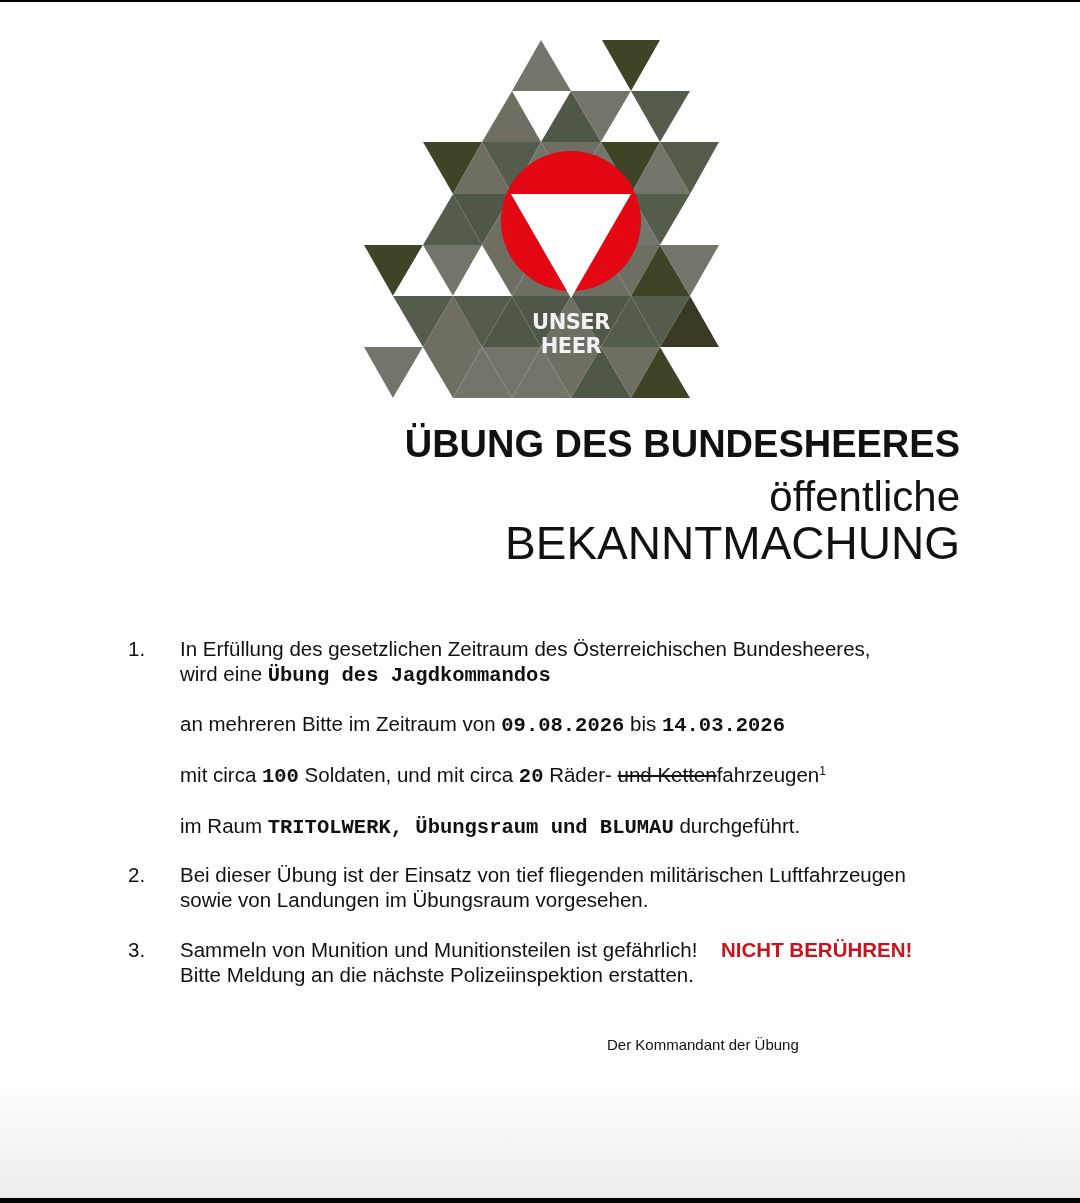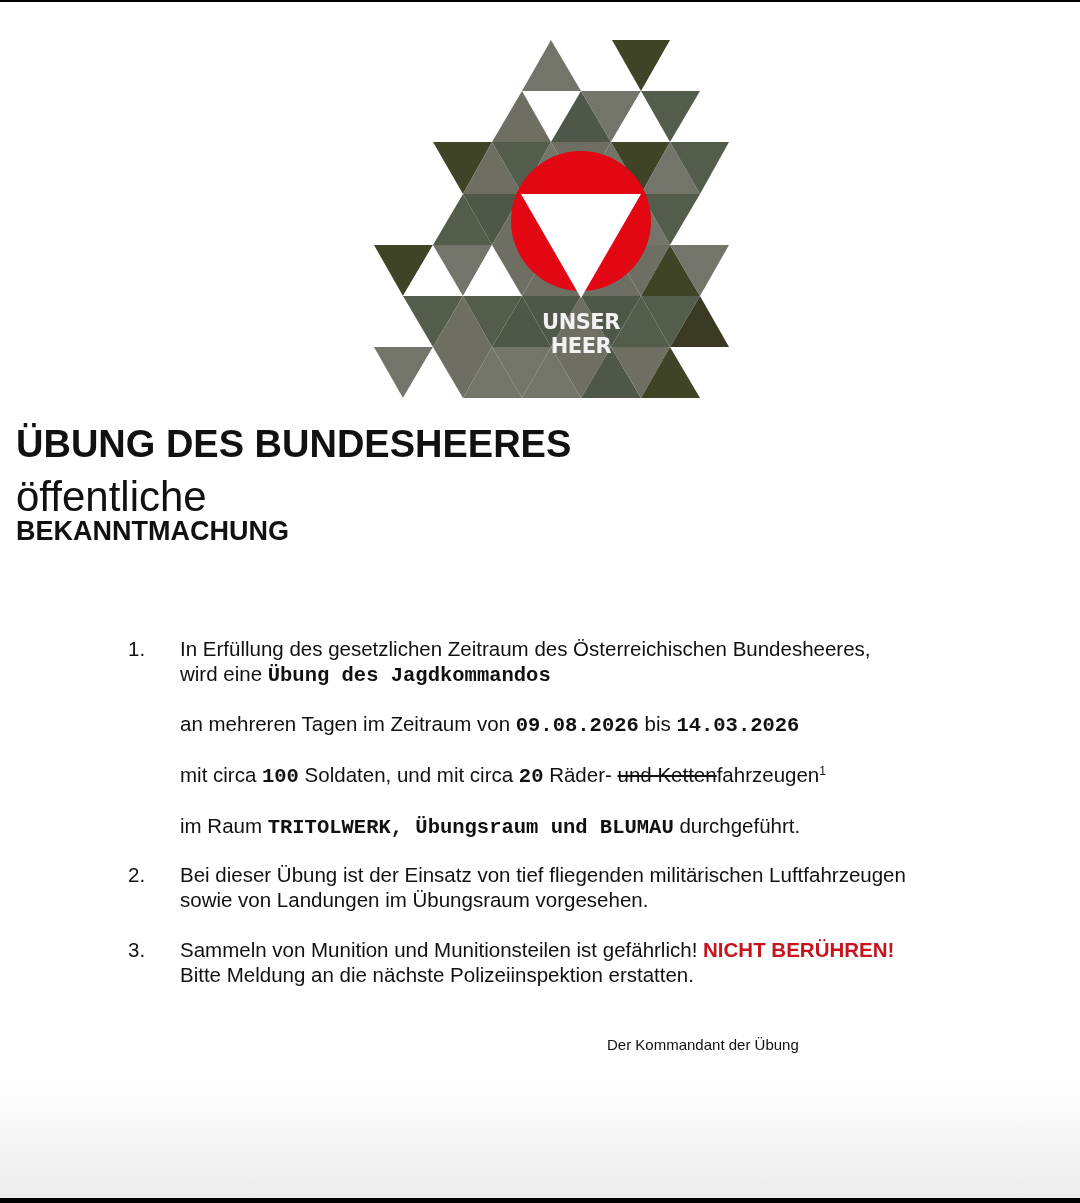--- a/index.html
+++ b/index.html
@@ -7,34 +7,34 @@
       width: 1080px; height: 1203px; position: relative; overflow: hidden;
       background: #ffffff;
       font-family: "Liberation Sans", sans-serif;
       color: #111111;
     }
     .top-border { position: absolute; left: 0; top: 0; width: 1080px; height: 2px; background: #000; }
     .bottom-fade { position: absolute; left: 0; top: 1080px; width: 1080px; height: 118px;
       background: linear-gradient(#ffffff, #ececec); }
     .bottom-border { position: absolute; left: 0; top: 1198px; width: 1080px; height: 5px; background: #000; }
 
-    .logo { position: absolute; left: 362px; top: 30px; width: 380px; height: 380px; }
+    .logo { position: absolute; left: 352px; top: 30px; width: 380px; height: 380px; }
     .logo svg { display: block; }
 
-    .title-block { position: absolute; left: 16px; width: 960px; text-align: left; }
+    .title-block { position: absolute; left: 0; width: 960px; text-align: right; }
     .t1 { top: 423px; font-size: 38px; font-weight: bold; letter-spacing: 0px; }
     .t2 { top: 473px; font-size: 42px; font-weight: normal; }
-    .t3 { top: 516px; font-size: 27px; font-weight: bold; }
+    .t3 { top: 516px; font-size: 46px; font-weight: normal; }
 
     .item { position: absolute; left: 0; font-size: 20.5px; line-height: 25px; }
     .num { position: absolute; left: 128px; width: 40px; }
     .txt { position: absolute; left: 180px; width: 800px; white-space: nowrap; }
     b { font-weight: bold; font-family: Liberation Mono, monospace; }
     .strike { text-decoration: line-through; }
-    .red { color: #c8151d; font-weight: bold; }
+    .red { color: #c8151d; font-weight: bold; margin-left: 18px; }
     sup { font-size: 12px; position: relative; top: -3px; vertical-align: top; }
 
     .signature { position: absolute; left: 607px; top: 1036px; font-size: 15px; }
   </style>
 </head>
 <body>
 
 <div class="top-border"></div>
 <div class="bottom-fade"></div>
 <div class="bottom-border"></div>
@@ -117,21 +117,21 @@
 
 <div class="item" style="top:636px;">
   <span class="num">1.</span>
   <div class="txt">
     <div>In Erfüllung des gesetzlichen Zeitraum des Österreichischen Bundesheeres,</div>
     <div><span>wird eine </span><b>Übung des Jagdkommandos</b></div>
   </div>
 </div>
 <div class="item" style="top:711px;">
   <div class="txt">
-    <span>an mehreren Tagen im Zeitraum von </span><b>09.08.2026</b><span> bis </span><b>14.03.2026</b>
+    <span>an mehreren Bitte im Zeitraum von </span><b>09.08.2026</b><span> bis </span><b>14.03.2026</b>
   </div>
 </div>
 <div class="item" style="top:762px;">
   <div class="txt">
     <span>mit circa </span><b>100</b><span> Soldaten, und mit circa </span><b>20</b><span> Räder- </span><span class="strike">und Ketten</span><span>fahrzeugen</span><sup>1</sup>
   </div>
 </div>
 <div class="item" style="top:813px;">
   <div class="txt">
     <span>im Raum </span><b>TRITOLWERK, Übungsraum und BLUMAU</b><span> durchgeführt.</span>

